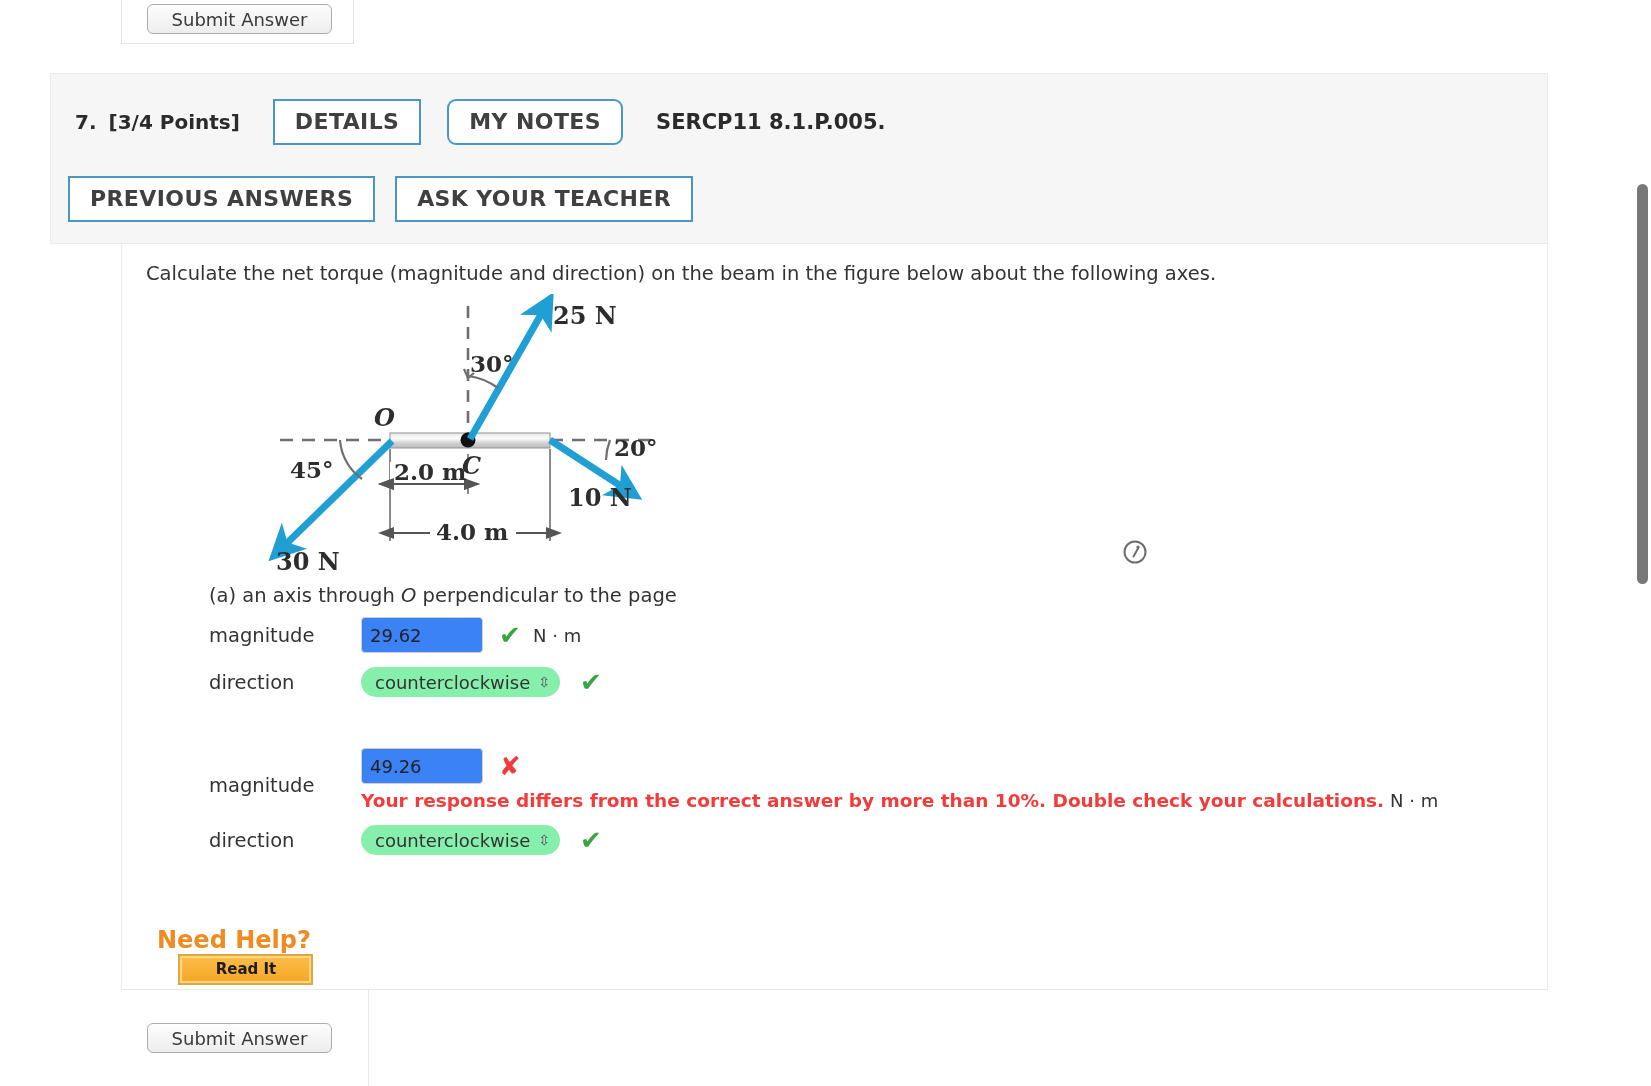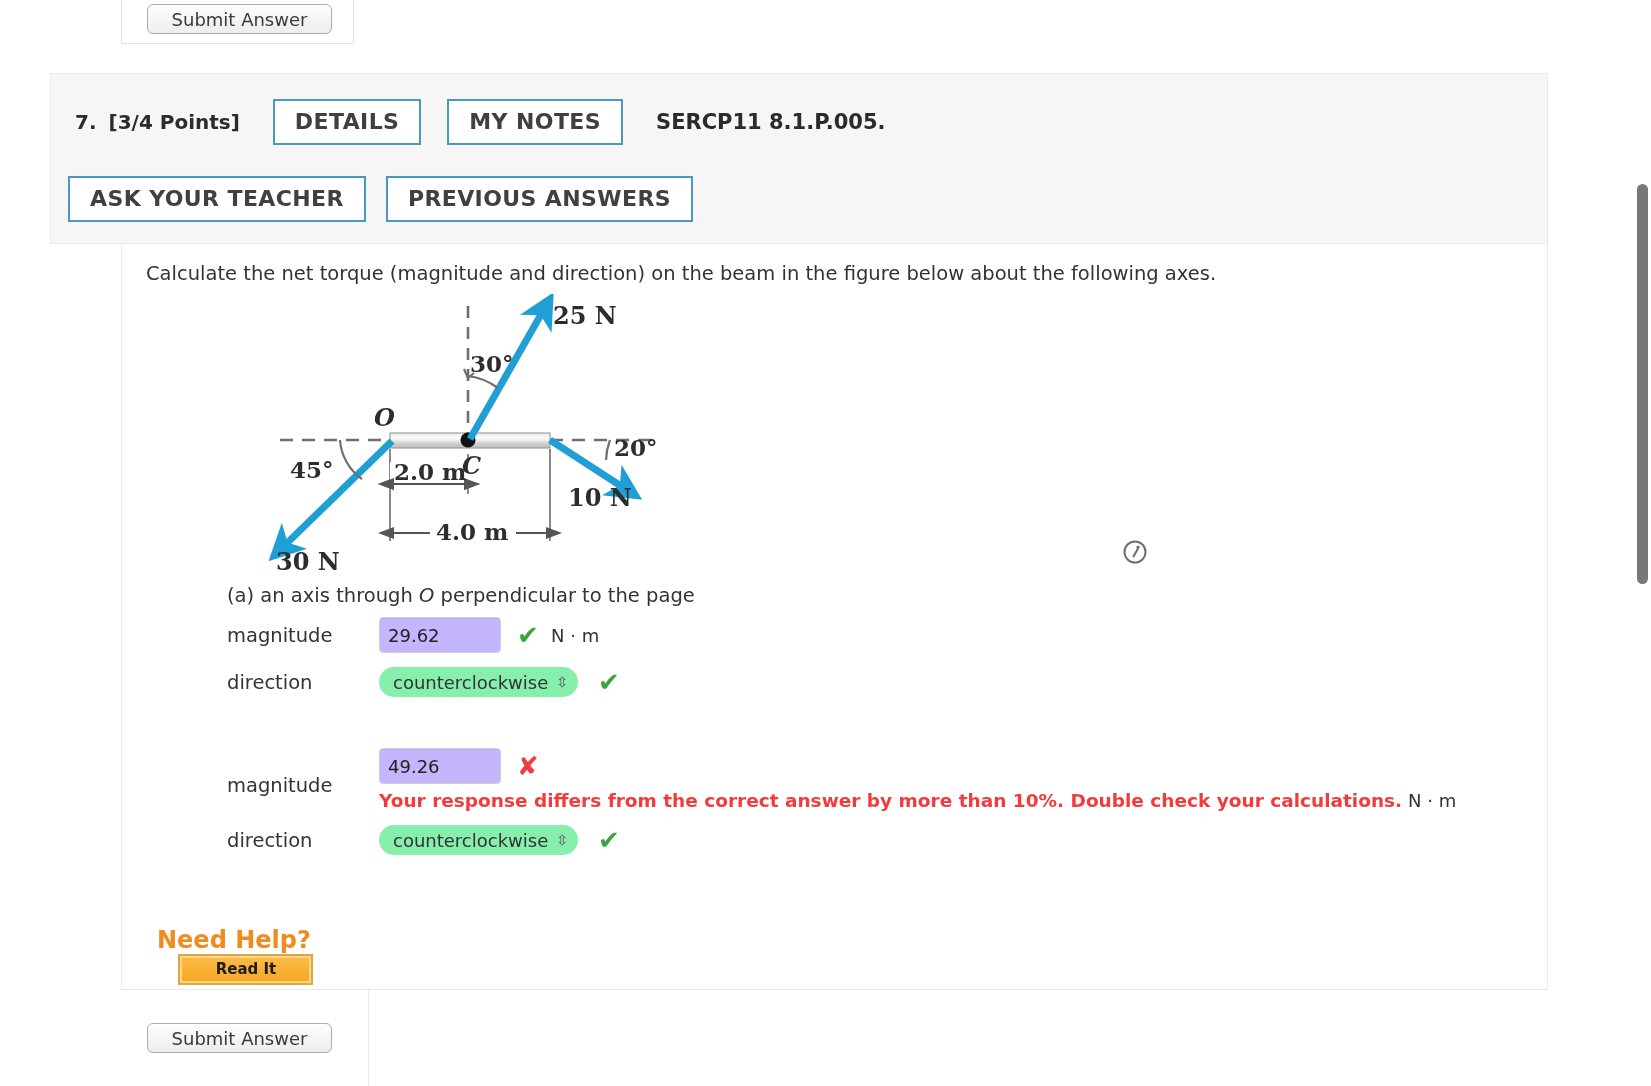--- a/index.html
+++ b/index.html
@@ -126,21 +126,21 @@
   .info-icon {
     position: absolute;
     left: 1000px; top: 295px;
     width: 26px; height: 26px;
     cursor: pointer;
   }
 
   
   .part {
     position: absolute;
-    left: 105px;
+    left: 87px;
   }
   .part-label {
     font-size: 19.5px;
     color: #333;
     white-space: nowrap;
   }
   .part-label em { font-style: italic; }
   .ans-row {
     display: flex;
     align-items: center;
@@ -149,21 +149,21 @@
   .ans-key {
     font-size: 19.5px;
     color: #333;
     width: 152px;
     flex: 0 0 152px;
   }
   .ans-input {
     width: 122px; height: 36px;
     border: 1px solid #cfcfcf;
     border-radius: 4px;
-    background: #c4b5fd;
+    background: #3b82f6;
     font-size: 18px;
     color: #222;
     padding: 0 8px;
     font-family: "DejaVu Sans", "Liberation Sans", sans-serif;
     box-shadow: inset 0 1px 1px rgba(0,0,0,0.04);
   }
   .mark {
     width: 34px;
     text-align: center;
     font-size: 26px;
@@ -295,26 +295,26 @@
 
   <div class="submit-panel-top">
     <button class="submit-btn">Submit Answer</button>
   </div>
 
   <div class="q-header">
     <div class="q-header-row1">
       <span class="q-number">7.</span>
       <span class="q-points">[3/4 Points]</span>
       <button class="wa-btn">DETAILS</button>
-      <button class="wa-btn" style="margin-left:26px;">MY NOTES</button>
+      <button class="wa-btn" style="margin-left:26px;border-radius:9px;">MY NOTES</button>
       <span class="q-code">SERCP11 8.1.P.005.</span>
     </div>
     <div class="q-header-row2">
+      <button class="wa-btn">PREVIOUS ANSWERS</button>
       <button class="wa-btn">ASK YOUR TEACHER</button>
-      <button class="wa-btn">PREVIOUS ANSWERS</button>
     </div>
   </div>
 
   <div class="q-body">
 
     <div class="prompt">Calculate the net torque (magnitude and direction) on the beam in the figure below about the following axes.</div>
 
     <div class="figure-wrap">
       <svg width="420" height="290" viewBox="0 0 420 290">
         <defs>

